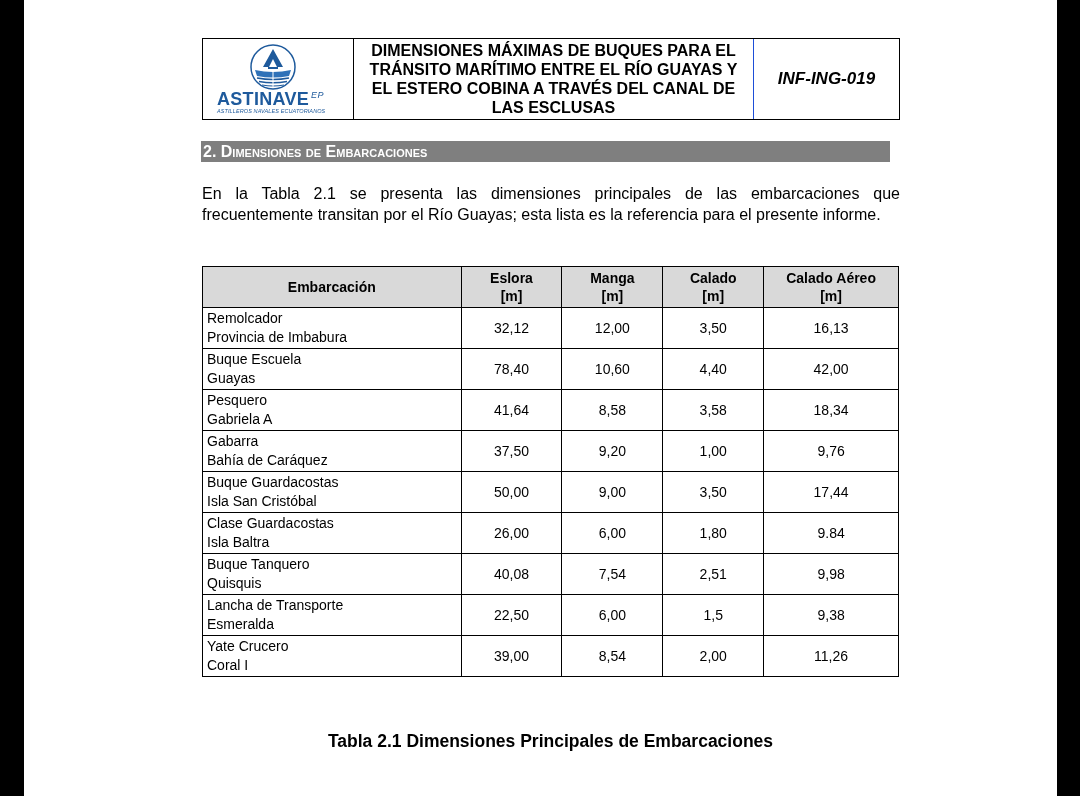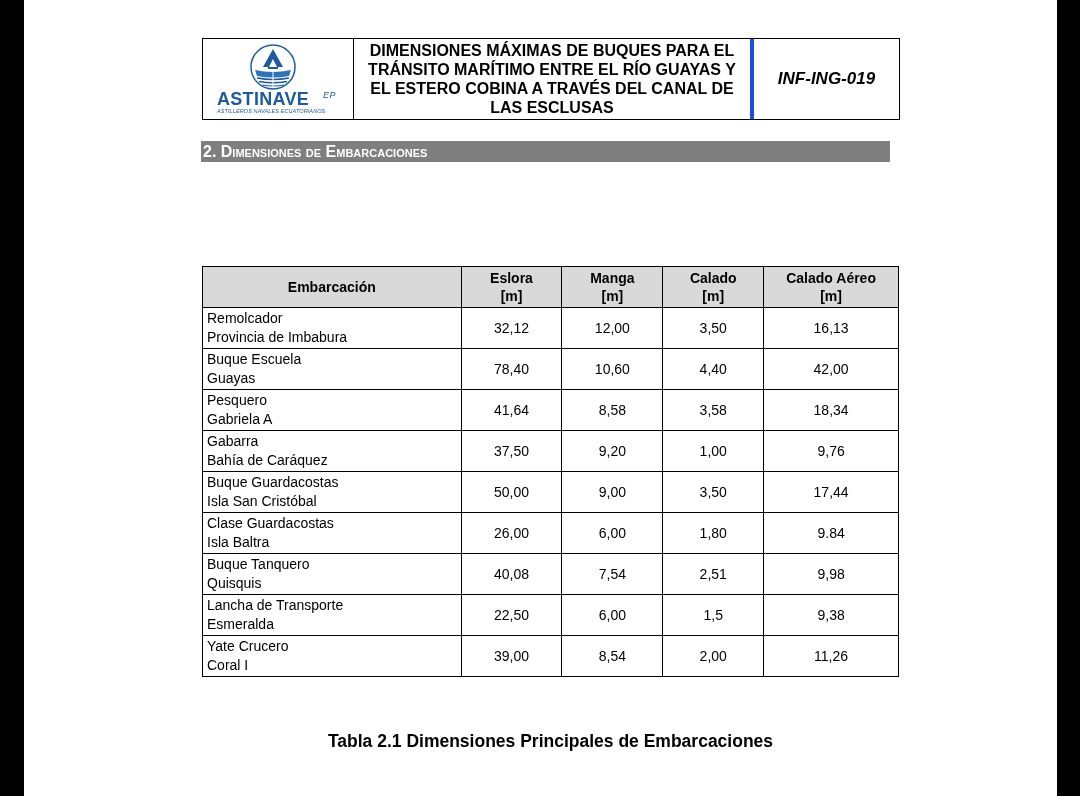--- a/index.html
+++ b/index.html
@@ -1,24 +1,24 @@
 <!DOCTYPE html>
 <html><head>
 <meta charset="utf-8">
 <style>
   html, body { margin:0; padding:0; }
   body { width:1080px; height:796px; background:#000; position:relative; overflow:hidden; font-family:"Liberation Sans", sans-serif; color:#000; }
   .page { position:absolute; left:24px; top:0; width:1033px; height:796px; background:#fff; }
   .hdr { position:absolute; left:178px; top:38px; width:698px; height:82px; border:1px solid #000; display:flex; box-sizing:border-box; }
   .hdr .logo-cell { width:150px; border-right:1px solid #000; position:relative; }
-  .hdr .title-cell { width:400px; border-right:4px solid #1d4ed8; display:flex; align-items:center; justify-content:center; text-align:center; font-weight:bold; font-size:16px; line-height:19px; padding:0 6px; box-sizing:border-box; }
+  .hdr .title-cell { width:400px; border-right:1px solid #1d4ed8; display:flex; align-items:center; justify-content:center; text-align:center; font-weight:bold; font-size:16px; line-height:19px; padding:0 6px; box-sizing:border-box; }
   .hdr .code-cell { flex:1; display:flex; align-items:center; justify-content:center; font-weight:bold; font-size:17px;font-style:italic; }
   .logo-emblem { position:absolute; left:46px; top:4px; width:48px; height:48px; }
   .logo-text { position:absolute; left:14px; top:50px; font-weight:bold; color:#1e5a9c; font-size:18px; letter-spacing:0.3px; }
-  .logo-text sup { font-size:9px; font-weight:normal; font-style:italic; margin-left:14px; }
+  .logo-text sup { font-size:9px; font-weight:normal; font-style:italic; margin-left:2px; }
   .logo-sub { position:absolute; left:14px; top:69px; font-size:5.5px; font-style:italic; color:#1e5a9c; letter-spacing:0.1px; }
   .section { position:absolute; left:177px; top:141px; width:689px; height:21px; background:#7f7f7f; color:#fff; font-weight:bold; font-size:16px; line-height:21px; padding-left:2px; box-sizing:border-box; font-variant:small-caps; }
   .para { position:absolute; left:178px; top:184px; width:698px; font-size:16px; line-height:20.5px; text-align:justify; }
   table.tbl { position:absolute; left:178px; top:266px; width:697px; border-collapse:collapse; font-size:14px; }
   table.tbl th, table.tbl td { border:1px solid #000; }
   table.tbl th { background:#d9d9d9; font-weight:bold; height:40px; line-height:18px; padding:0; text-align:center; }
   table.tbl td { height:40px; line-height:19px; padding:0; }
   table.tbl td.name { padding-left:4px; text-align:left; }
   table.tbl td.num { text-align:center; }
   .caption { position:absolute; left:178px; top:717px; width:697px; text-align:center; font-weight:bold; font-size:17.5px;margin-top:14px; }
@@ -42,20 +42,21 @@
       </svg>
       <div class="logo-text"><span>ASTINAVE</span><sup>EP</sup></div>
       <div class="logo-sub">ASTILLEROS NAVALES ECUATORIANOS</div>
     </div>
     <div class="title-cell">DIMENSIONES MÁXIMAS DE BUQUES PARA EL TRÁNSITO MARÍTIMO ENTRE EL RÍO GUAYAS Y EL ESTERO COBINA A TRAVÉS DEL CANAL DE LAS ESCLUSAS</div>
     <div class="code-cell">INF-ING-019</div>
   </div>
 
   <div class="section">2.  Dimensiones de Embarcaciones</div>
 
+  <div class="para">En la Tabla 2.1 se presenta las dimensiones principales de las embarcaciones que frecuentemente transitan por el Río Guayas; esta lista es la referencia para el presente informe.</div>
 
   <table class="tbl">
     <colgroup>
       <col style="width:259px">
         <col style="width:101px">
         <col style="width:101px">
         <col style="width:101px">
         <col style="width:135px">
     </colgroup>
     <thead>

